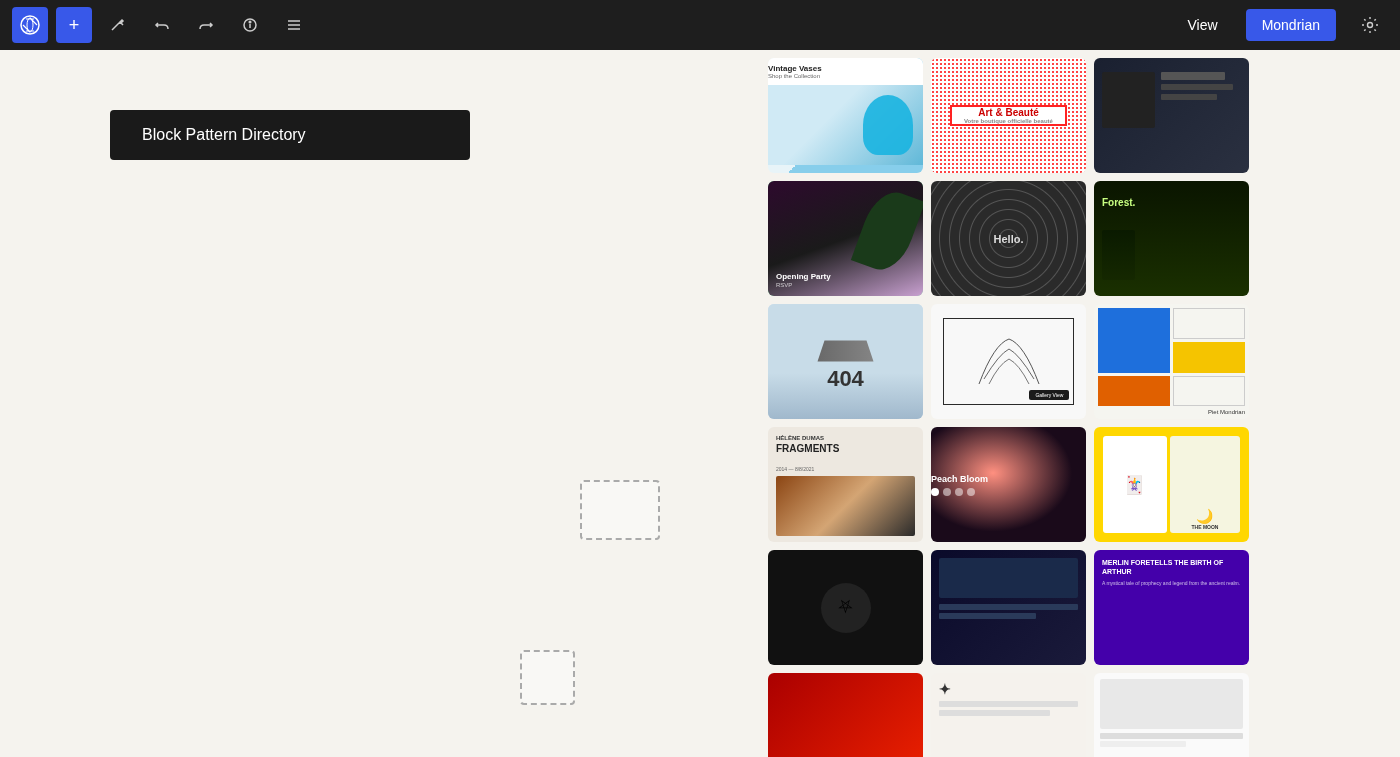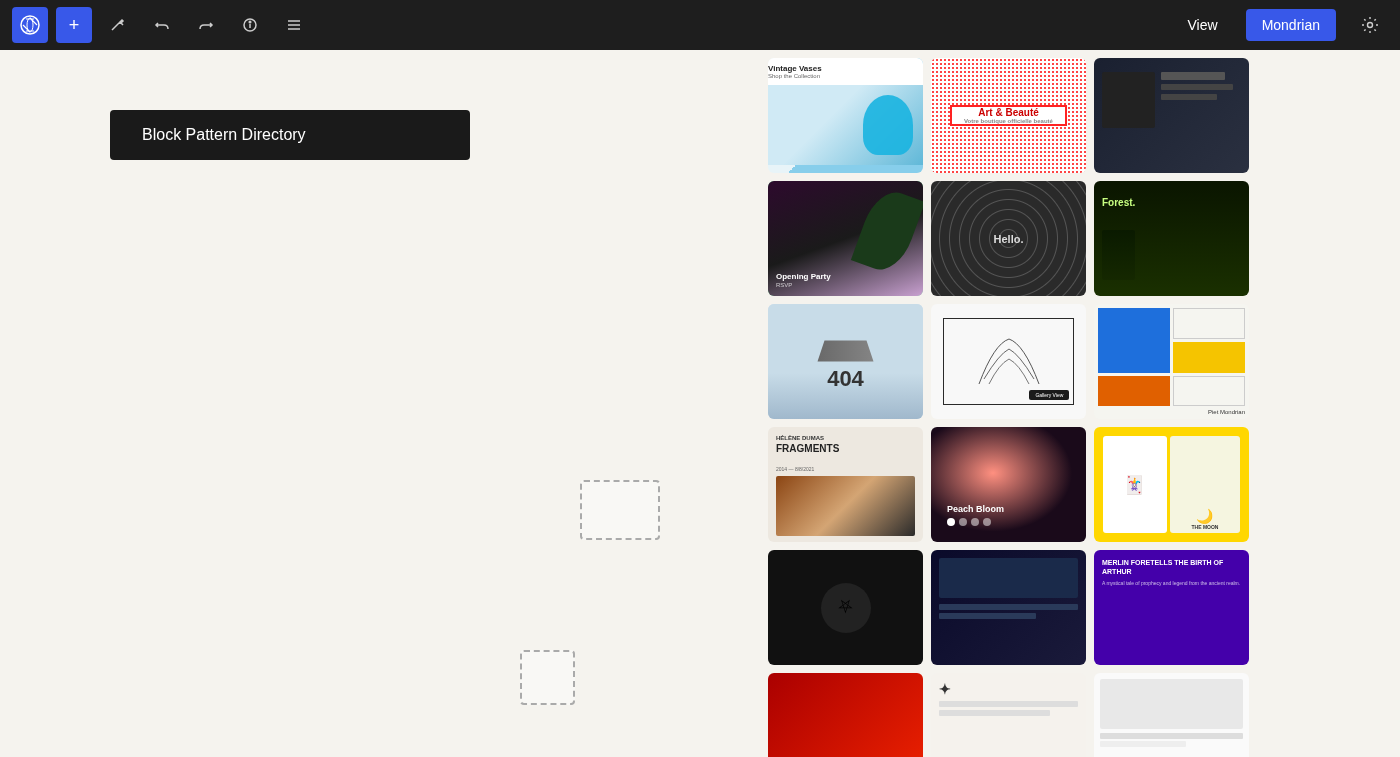--- a/index.html
+++ b/index.html
@@ -267,21 +267,21 @@
       border-radius: 2px;
     }
 
     
     .peach-card {
       background: #1a0a1a;
     }
     .peach-inner {
       width: 100%; height: 100%;
       background: radial-gradient(ellipse at 40% 40%, #ff9080 0%, #1a0a1a 60%);
-      display: flex; align-items: flex-end; padding: 16px;
+      display: flex; align-items: center; padding: 0;
     }
 
     
     .forest-card {
       background: #0a1a0a;
     }
     .forest-inner {
       width: 100%; height: 100%;
       background: linear-gradient(180deg, #0a1500 0%, #1a3000 100%);
       display: flex; align-items: center; justify-content: flex-start;

